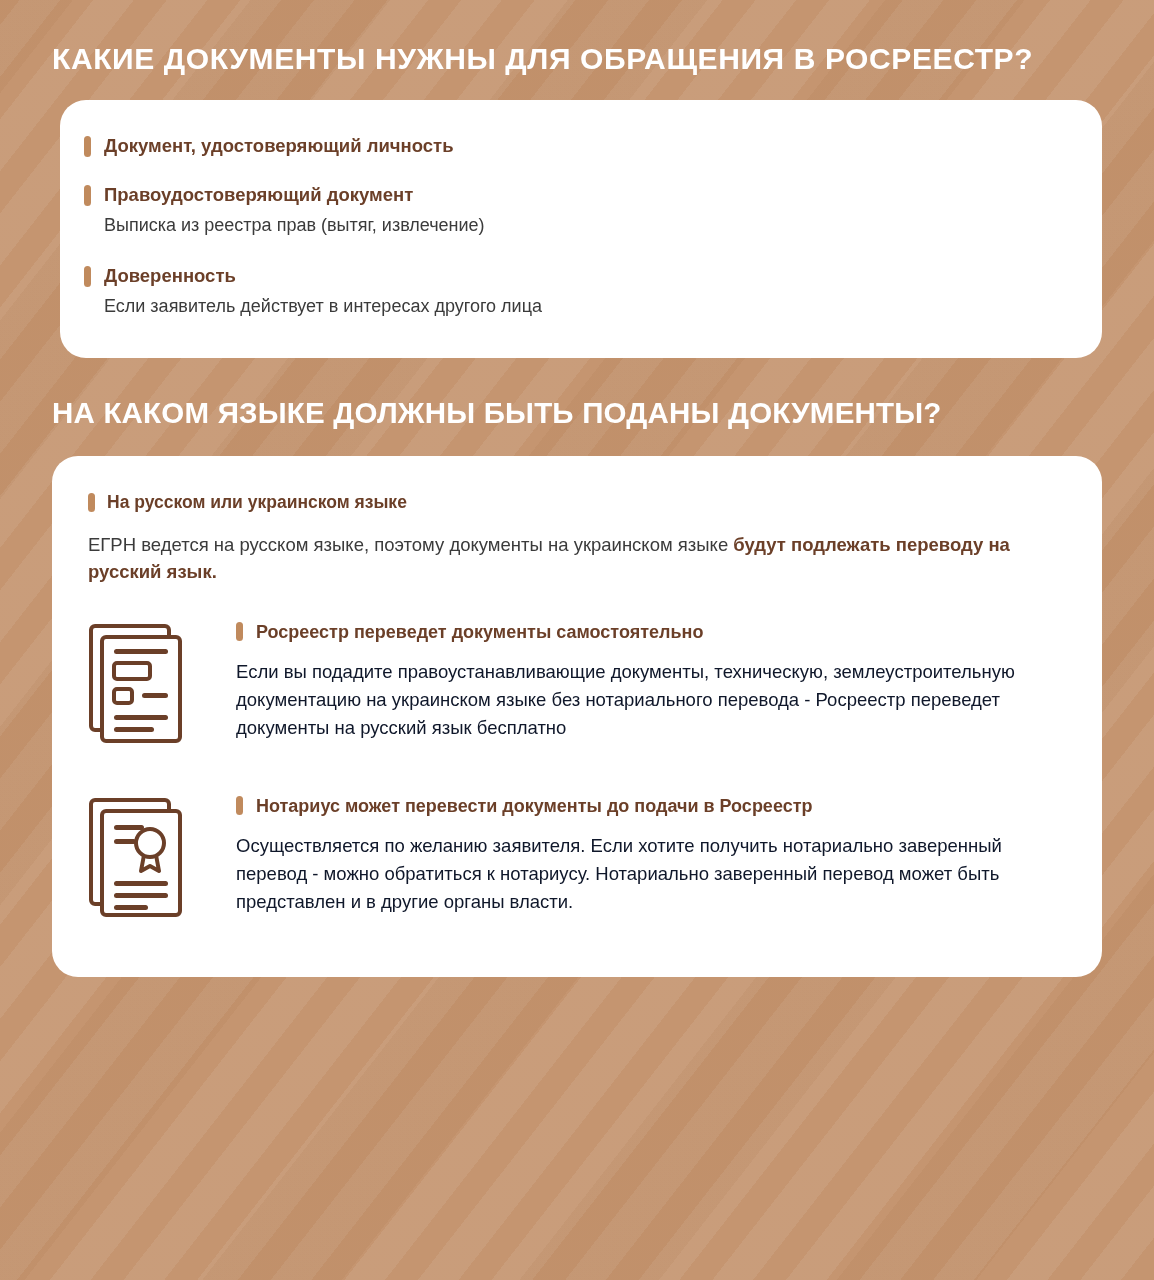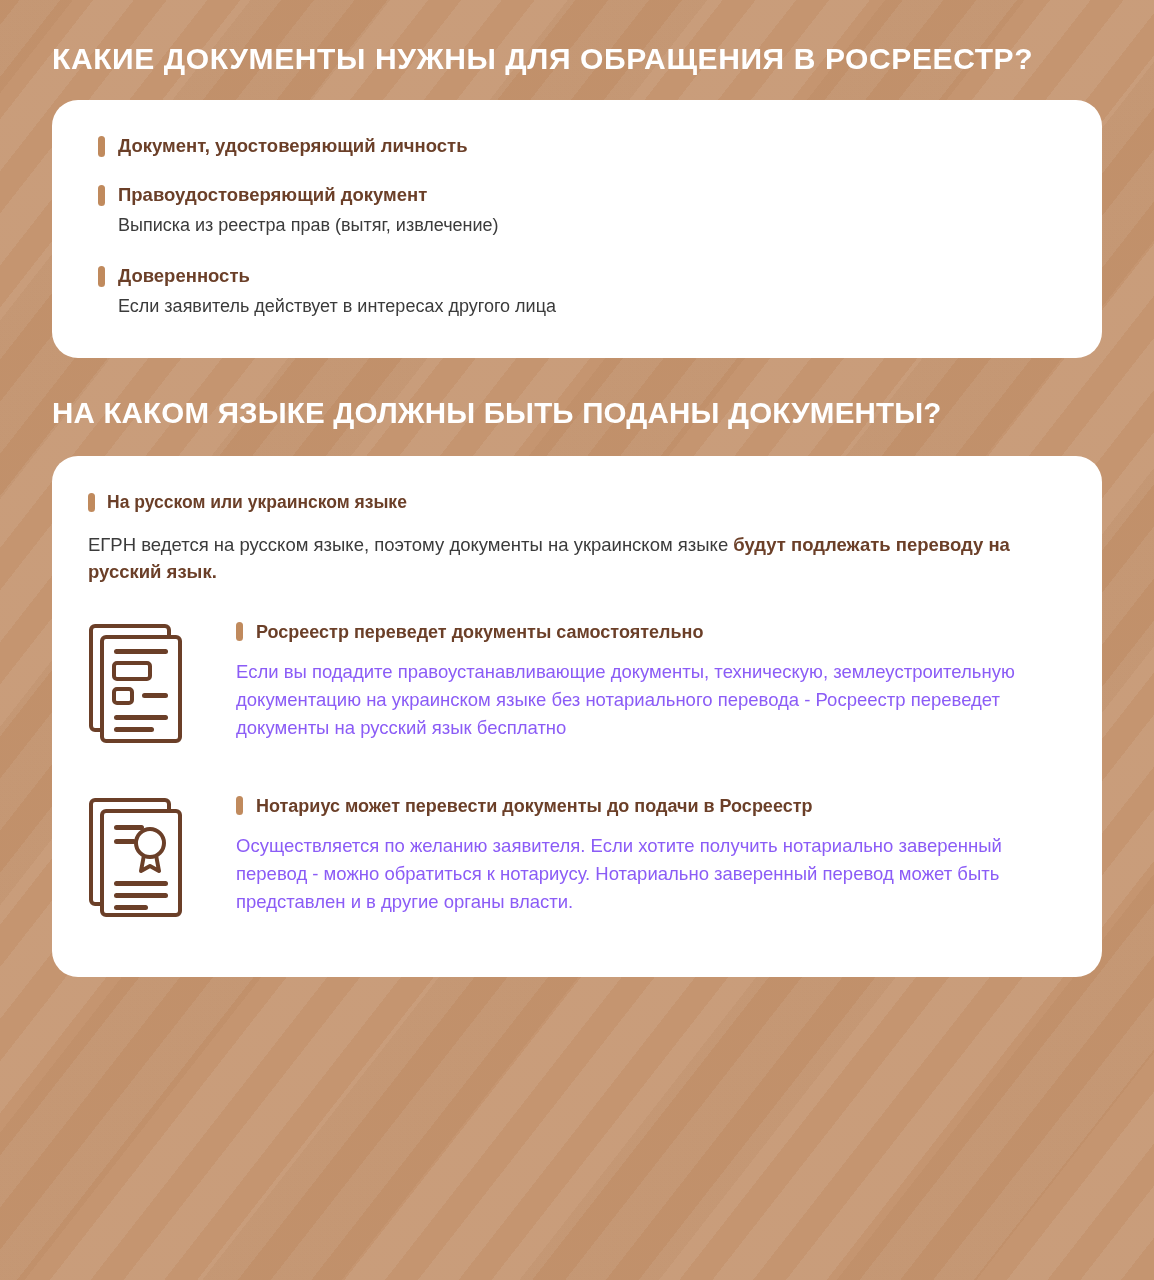--- a/index.html
+++ b/index.html
@@ -67,21 +67,22 @@
     letter-spacing: 0.2px;
   }
 
   .card {
     background: #ffffff;
     border-radius: 26px;
     padding: 36px 46px 44px 36px;
   }
 
   .card.first {
-    padding: 34px 46px 40px 46px;
+    padding: 34px 46px 40px 24px;
+    margin-left: 8px;
   }
 
   
   .item { margin-bottom: 26px; }
   .item:last-child { margin-bottom: 0; }
 
   .item-head {
     display: flex;
     align-items: flex-start;
     gap: 13px;
@@ -158,21 +159,21 @@
   .block-head .marker { height: 19px; margin-top: 1px; }
 
   .block-title {
     color: #6b3f28;
     font-size: 18px;
     font-weight: bold;
     line-height: 1.25;
   }
 
   .block-text {
-    color: #8b5cf6;
+    color: #0f172a;
     font-size: 18.5px;
     line-height: 1.52;
   }
 </style>
 </head>
 <body>
 
 <div class="stripes"></div>
 <div class="stripes-2"></div>
 

